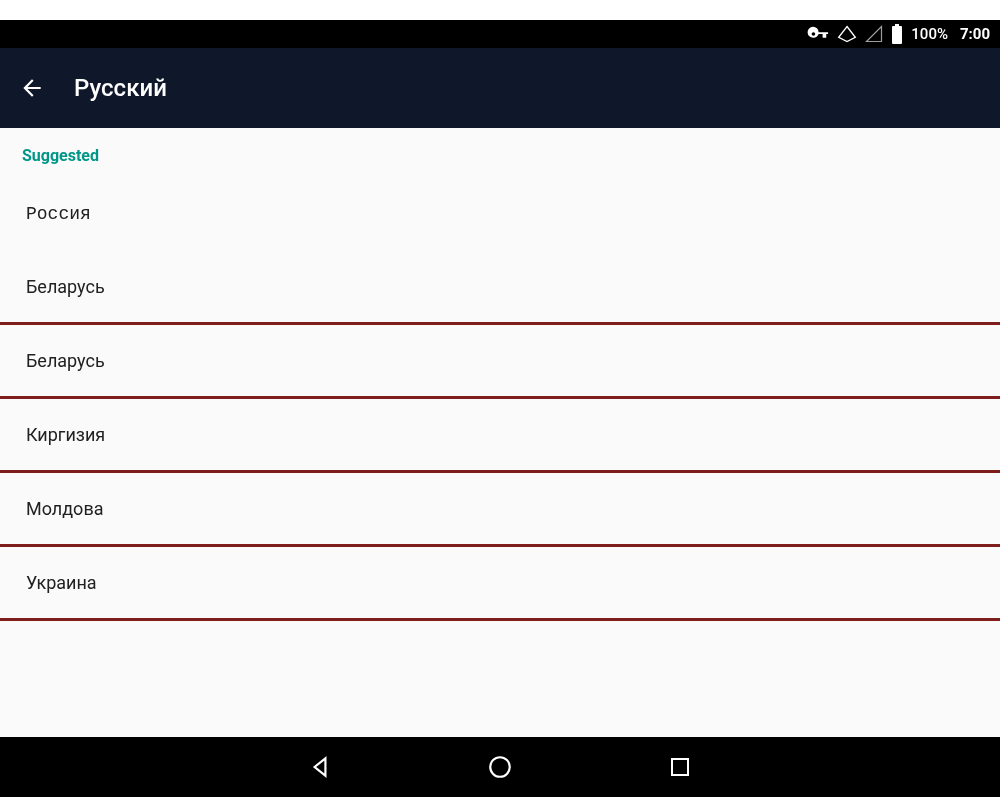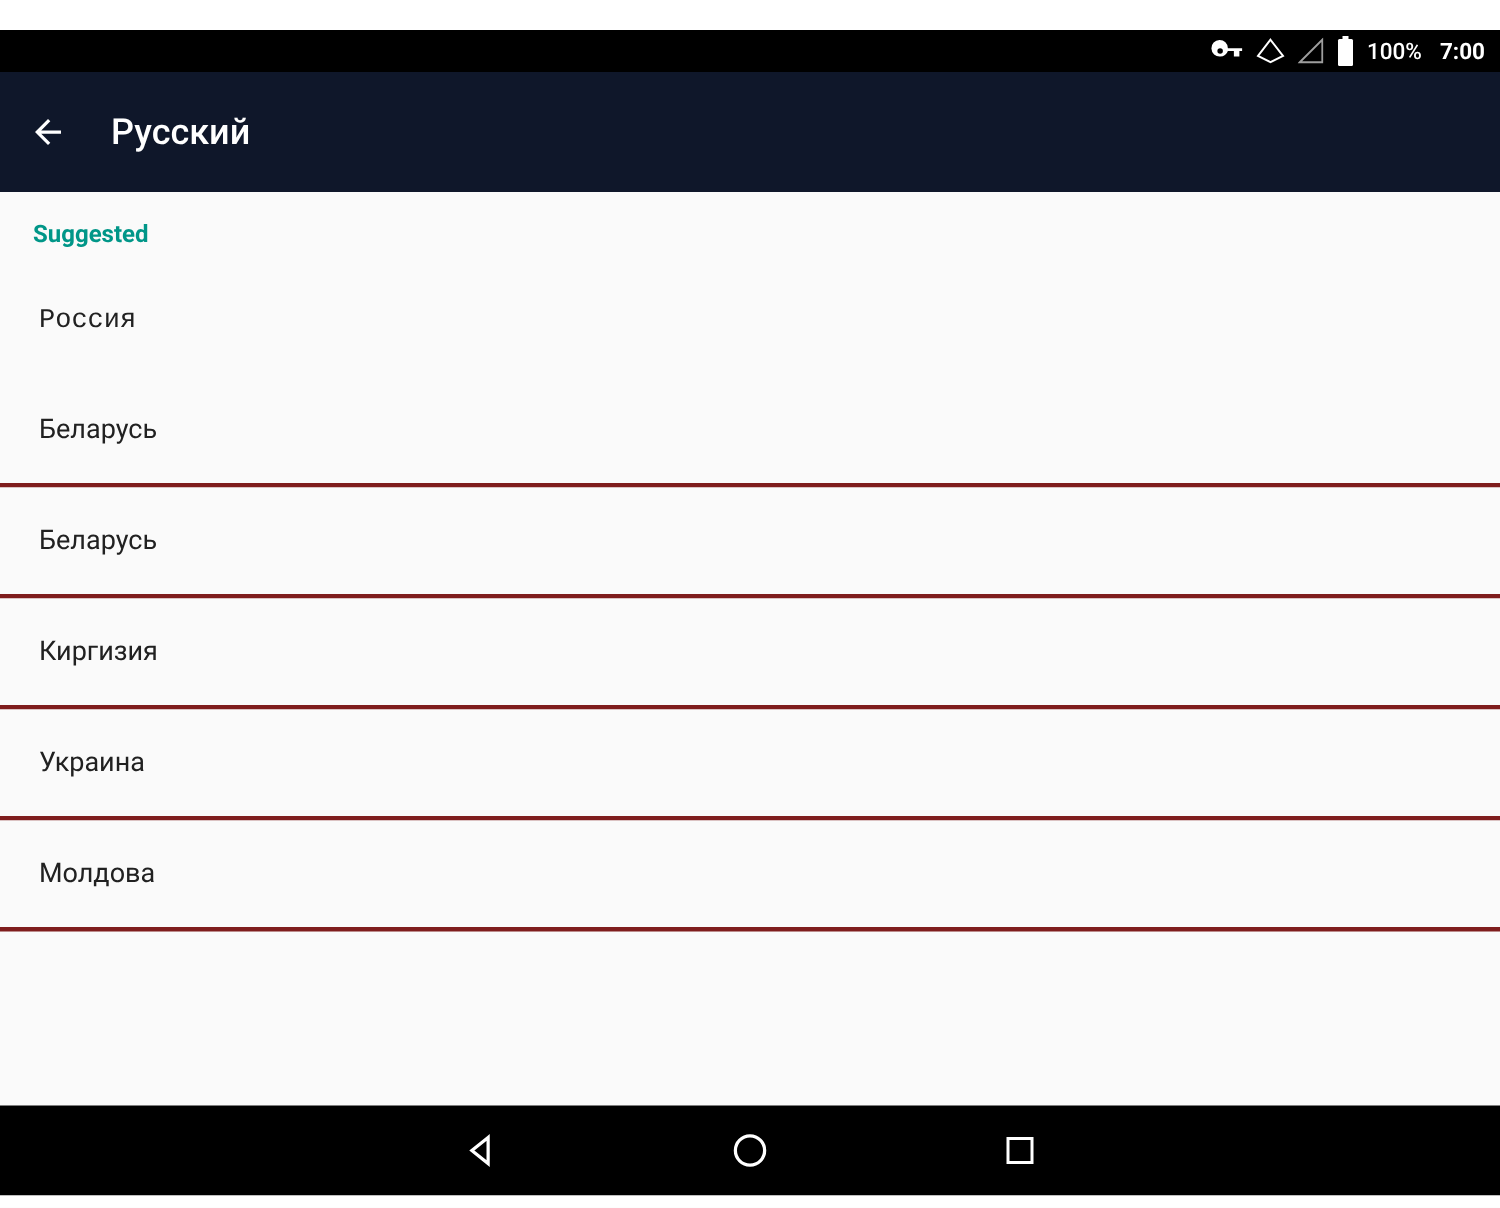--- a/index.html
+++ b/index.html
@@ -87,24 +87,24 @@
     <div class="list-item">
       <span>Беларусь</span>
     </div>
     <div class="list-item">
       <span>Беларусь</span>
     </div>
     <div class="list-item">
       <span>Киргизия</span>
     </div>
     <div class="list-item">
-      <span>Украина</span>
+      <span>Молдова</span>
     </div>
     <div class="list-item">
-      <span>Молдова</span>
+      <span>Украина</span>
     </div>
 
   </div>
 
   <div class="nav-bar">
     <div class="nav-btn">
       <svg width="26" height="26" viewBox="0 0 24 24" fill="none" stroke="#ffffff" stroke-width="2">
           <path d="M17 4 L7 12 L17 20 Z"></path>
         </svg>
     </div>

